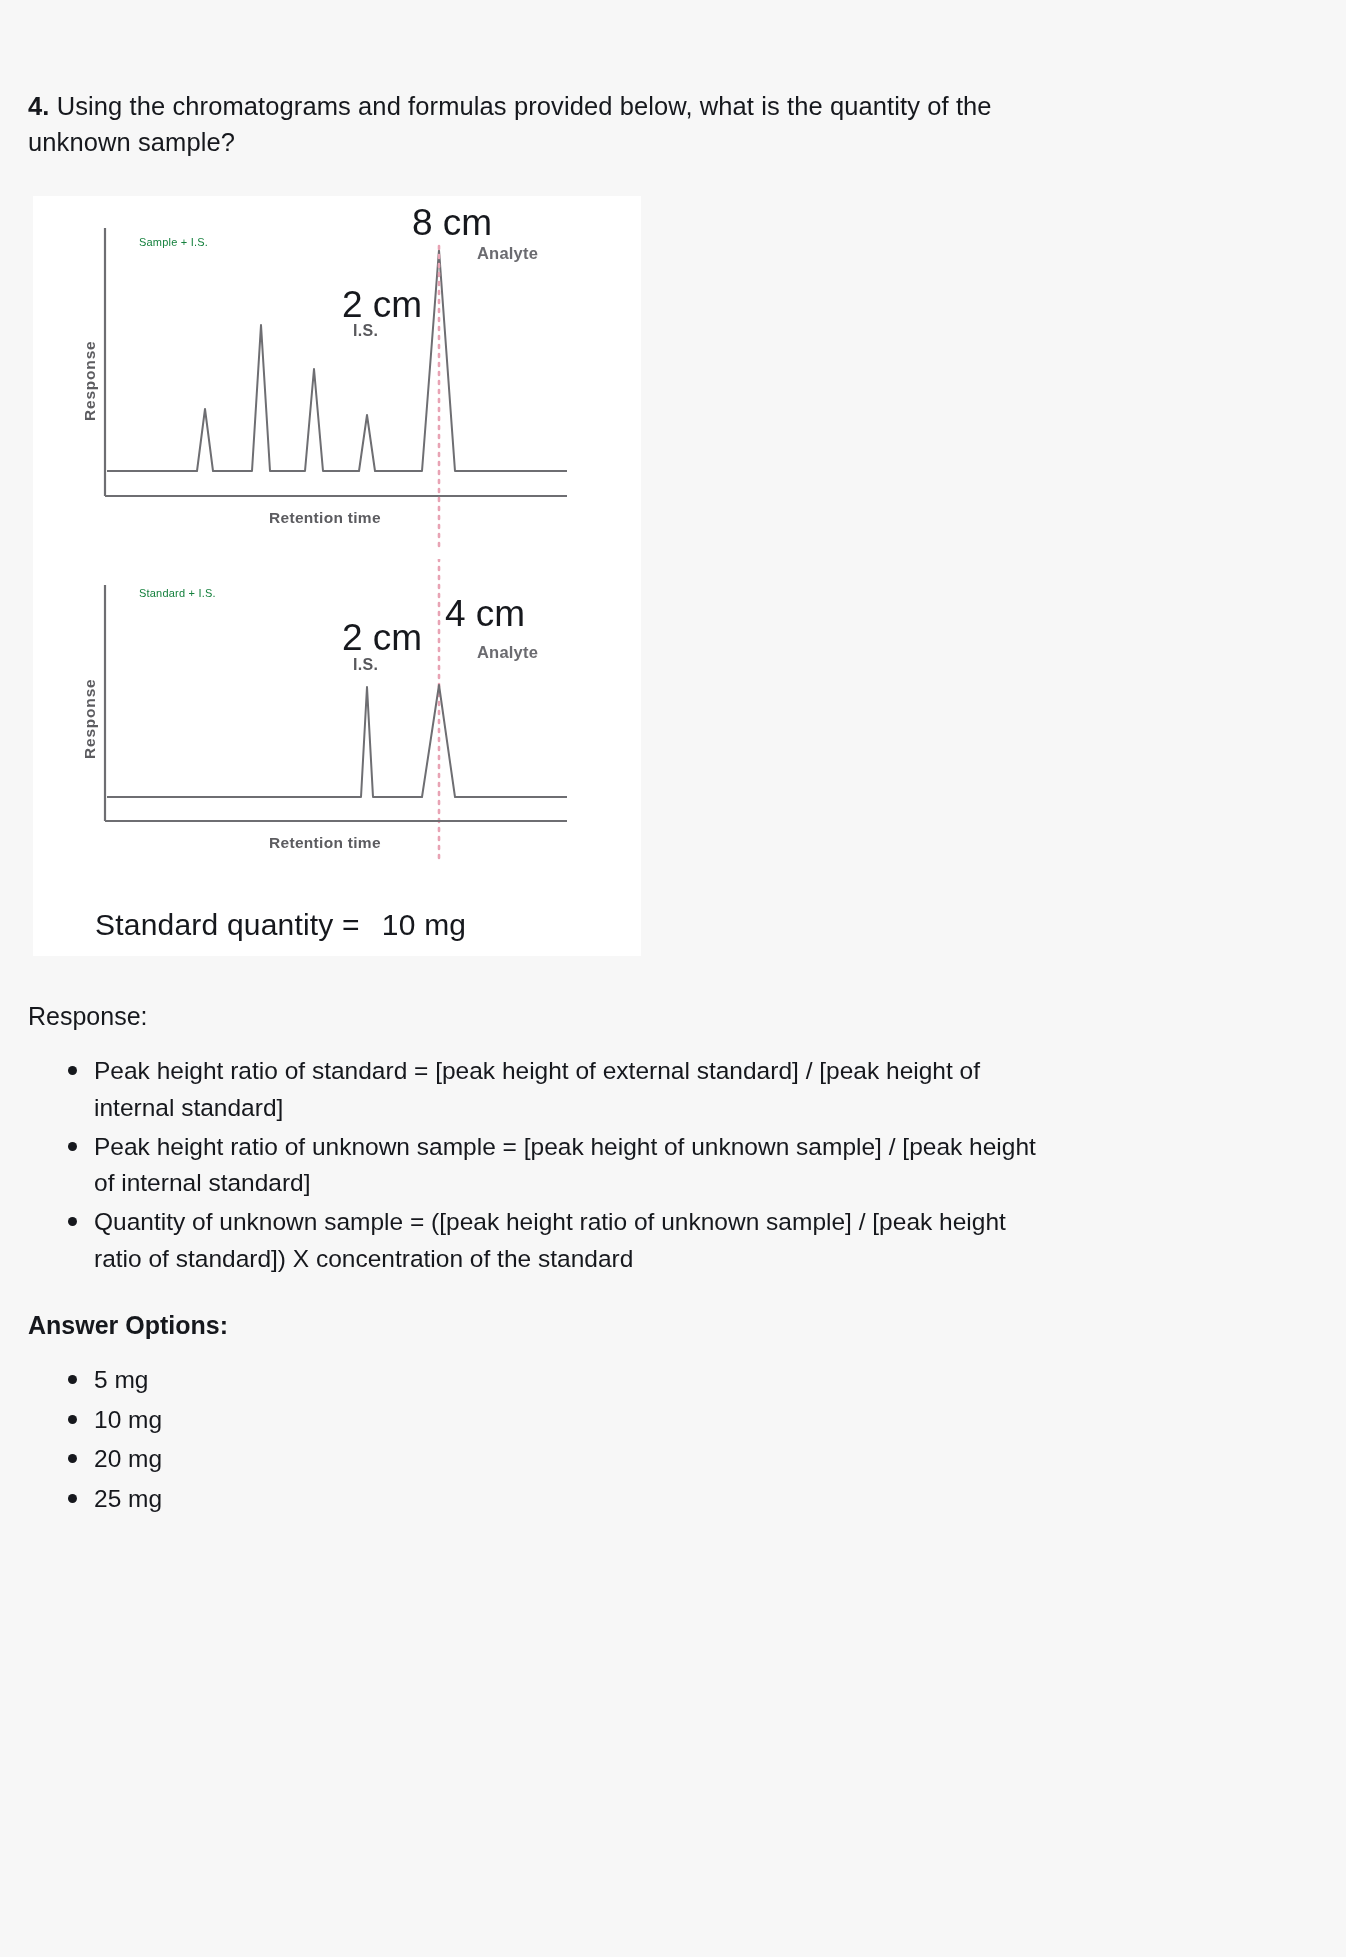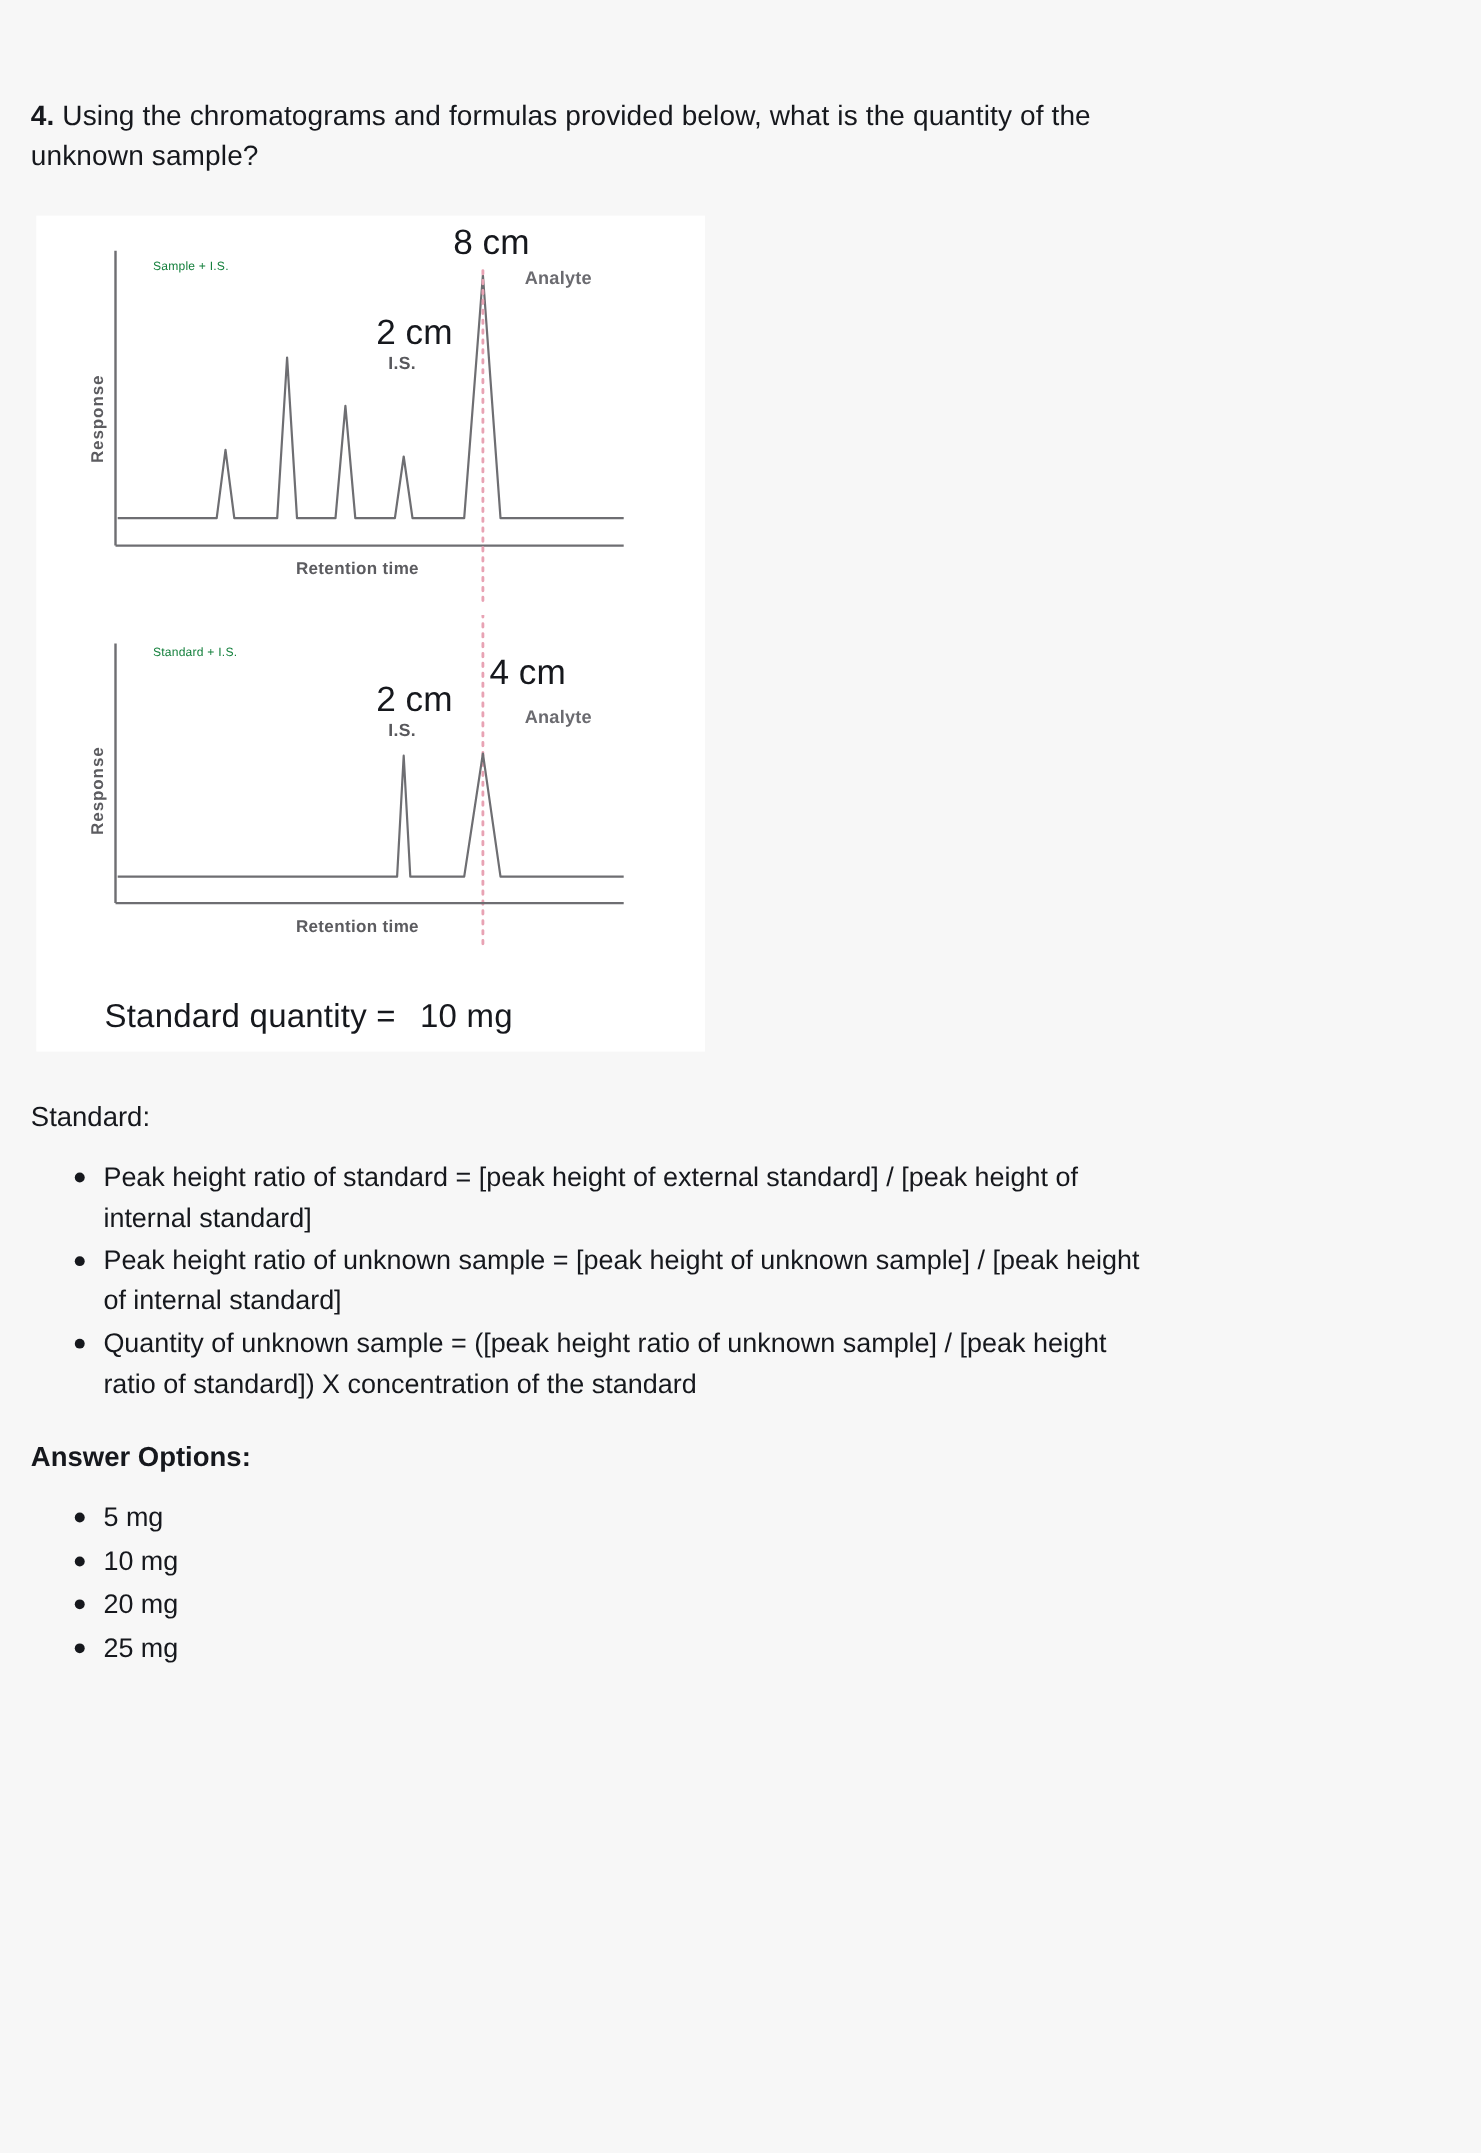--- a/index.html
+++ b/index.html
@@ -64,21 +64,21 @@
     position: absolute;
     white-space: nowrap;
   }
   .lbl-bold {
     font-weight: 400;
     font-size: 11px;
     color: #15803d;
     letter-spacing: 0.2px;
   }
   .lbl-cm {
-    font-size: 32px;
+    font-size: 37px;
     color: #16181d;
     font-weight: 400;
   }
   .lbl-is {
     font-weight: 700;
     font-size: 16px;
     color: #58585c;
     letter-spacing: 0.3px;
   }
   .lbl-analyte {
@@ -230,21 +230,21 @@
 
         <span class="lbl lbl-yaxis" style="left:34px; top:200px;">Response</span>
         <span class="lbl lbl-axis" style="left:222px; top:275px;">Retention time</span>
       </div>
 
       <div class="std-quantity">
         <span>Standard quantity =</span><span class="qty-val">10 mg</span>
       </div>
     </div>
 
-    <div class="formulas-head">Standard:</div>
+    <div class="formulas-head">Response:</div>
     <ul class="bullets">
       <li>Peak height ratio of standard = [peak height of external standard] / [peak height of internal standard]</li>
       <li>Peak height ratio of unknown sample = [peak height of unknown sample] / [peak height of internal standard]</li>
       <li>Quantity of unknown sample = ([peak height ratio of unknown sample] / [peak height ratio of standard]) X concentration of the standard</li>
     </ul>
 
     <div class="answer-head">Answer Options:</div>
     <ul class="answers">
       <li>5 mg</li>
       <li>10 mg</li>

